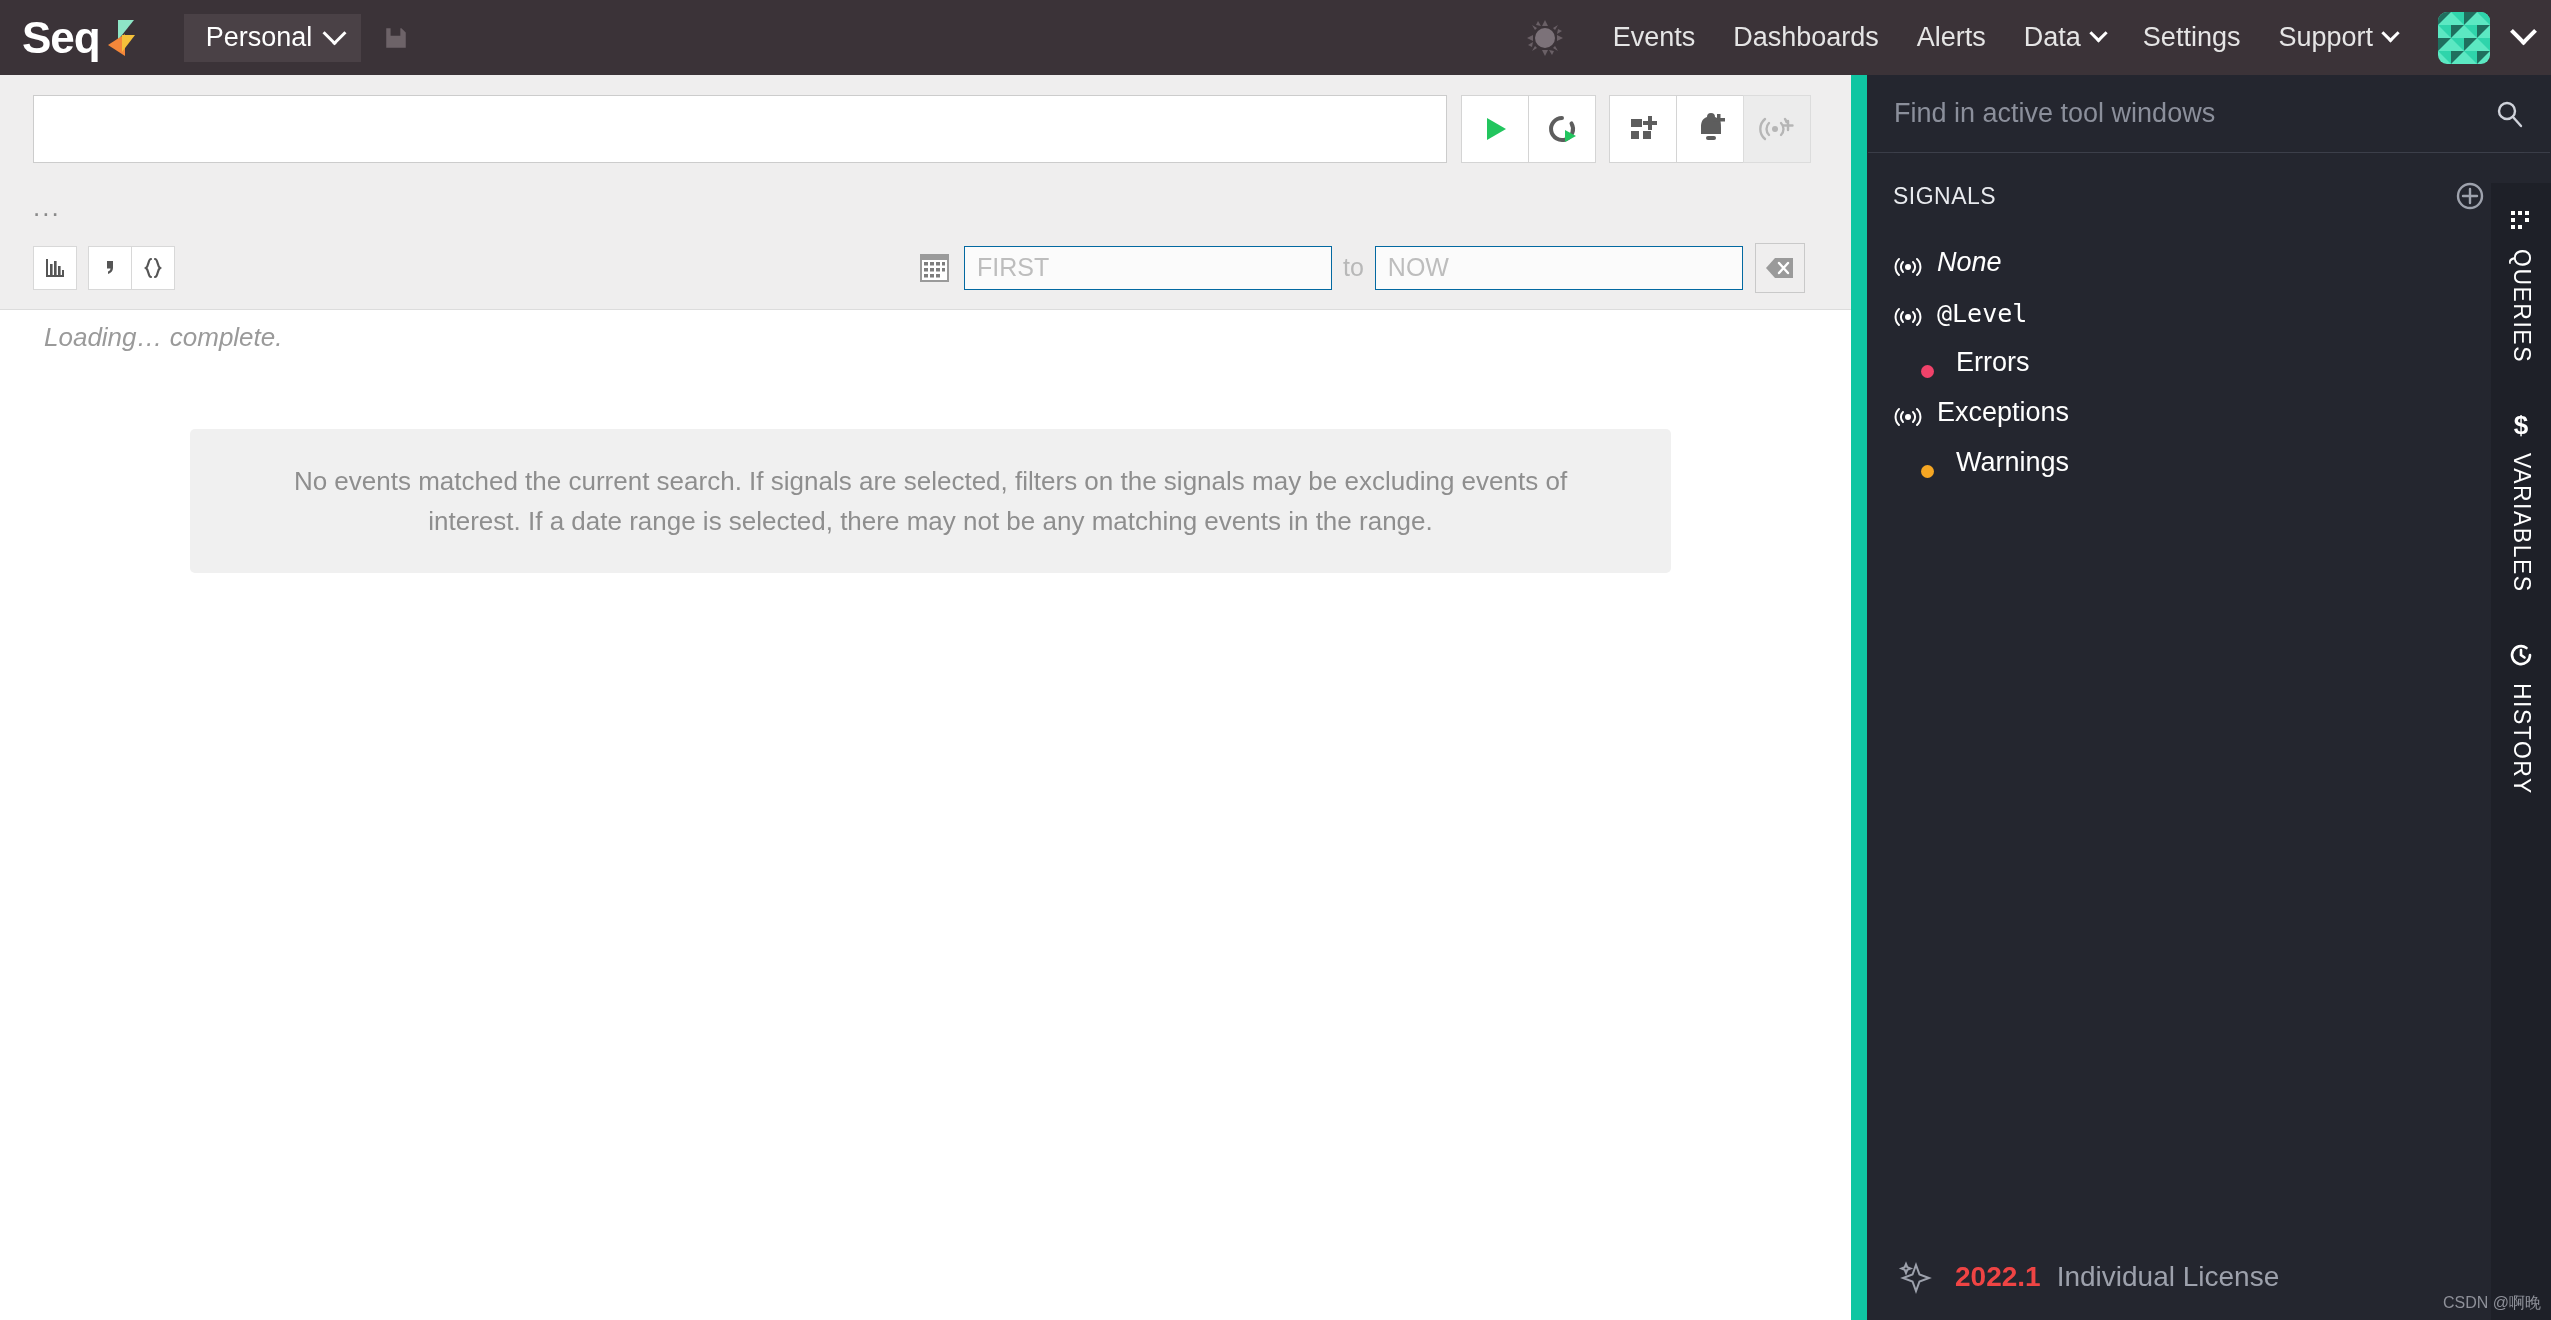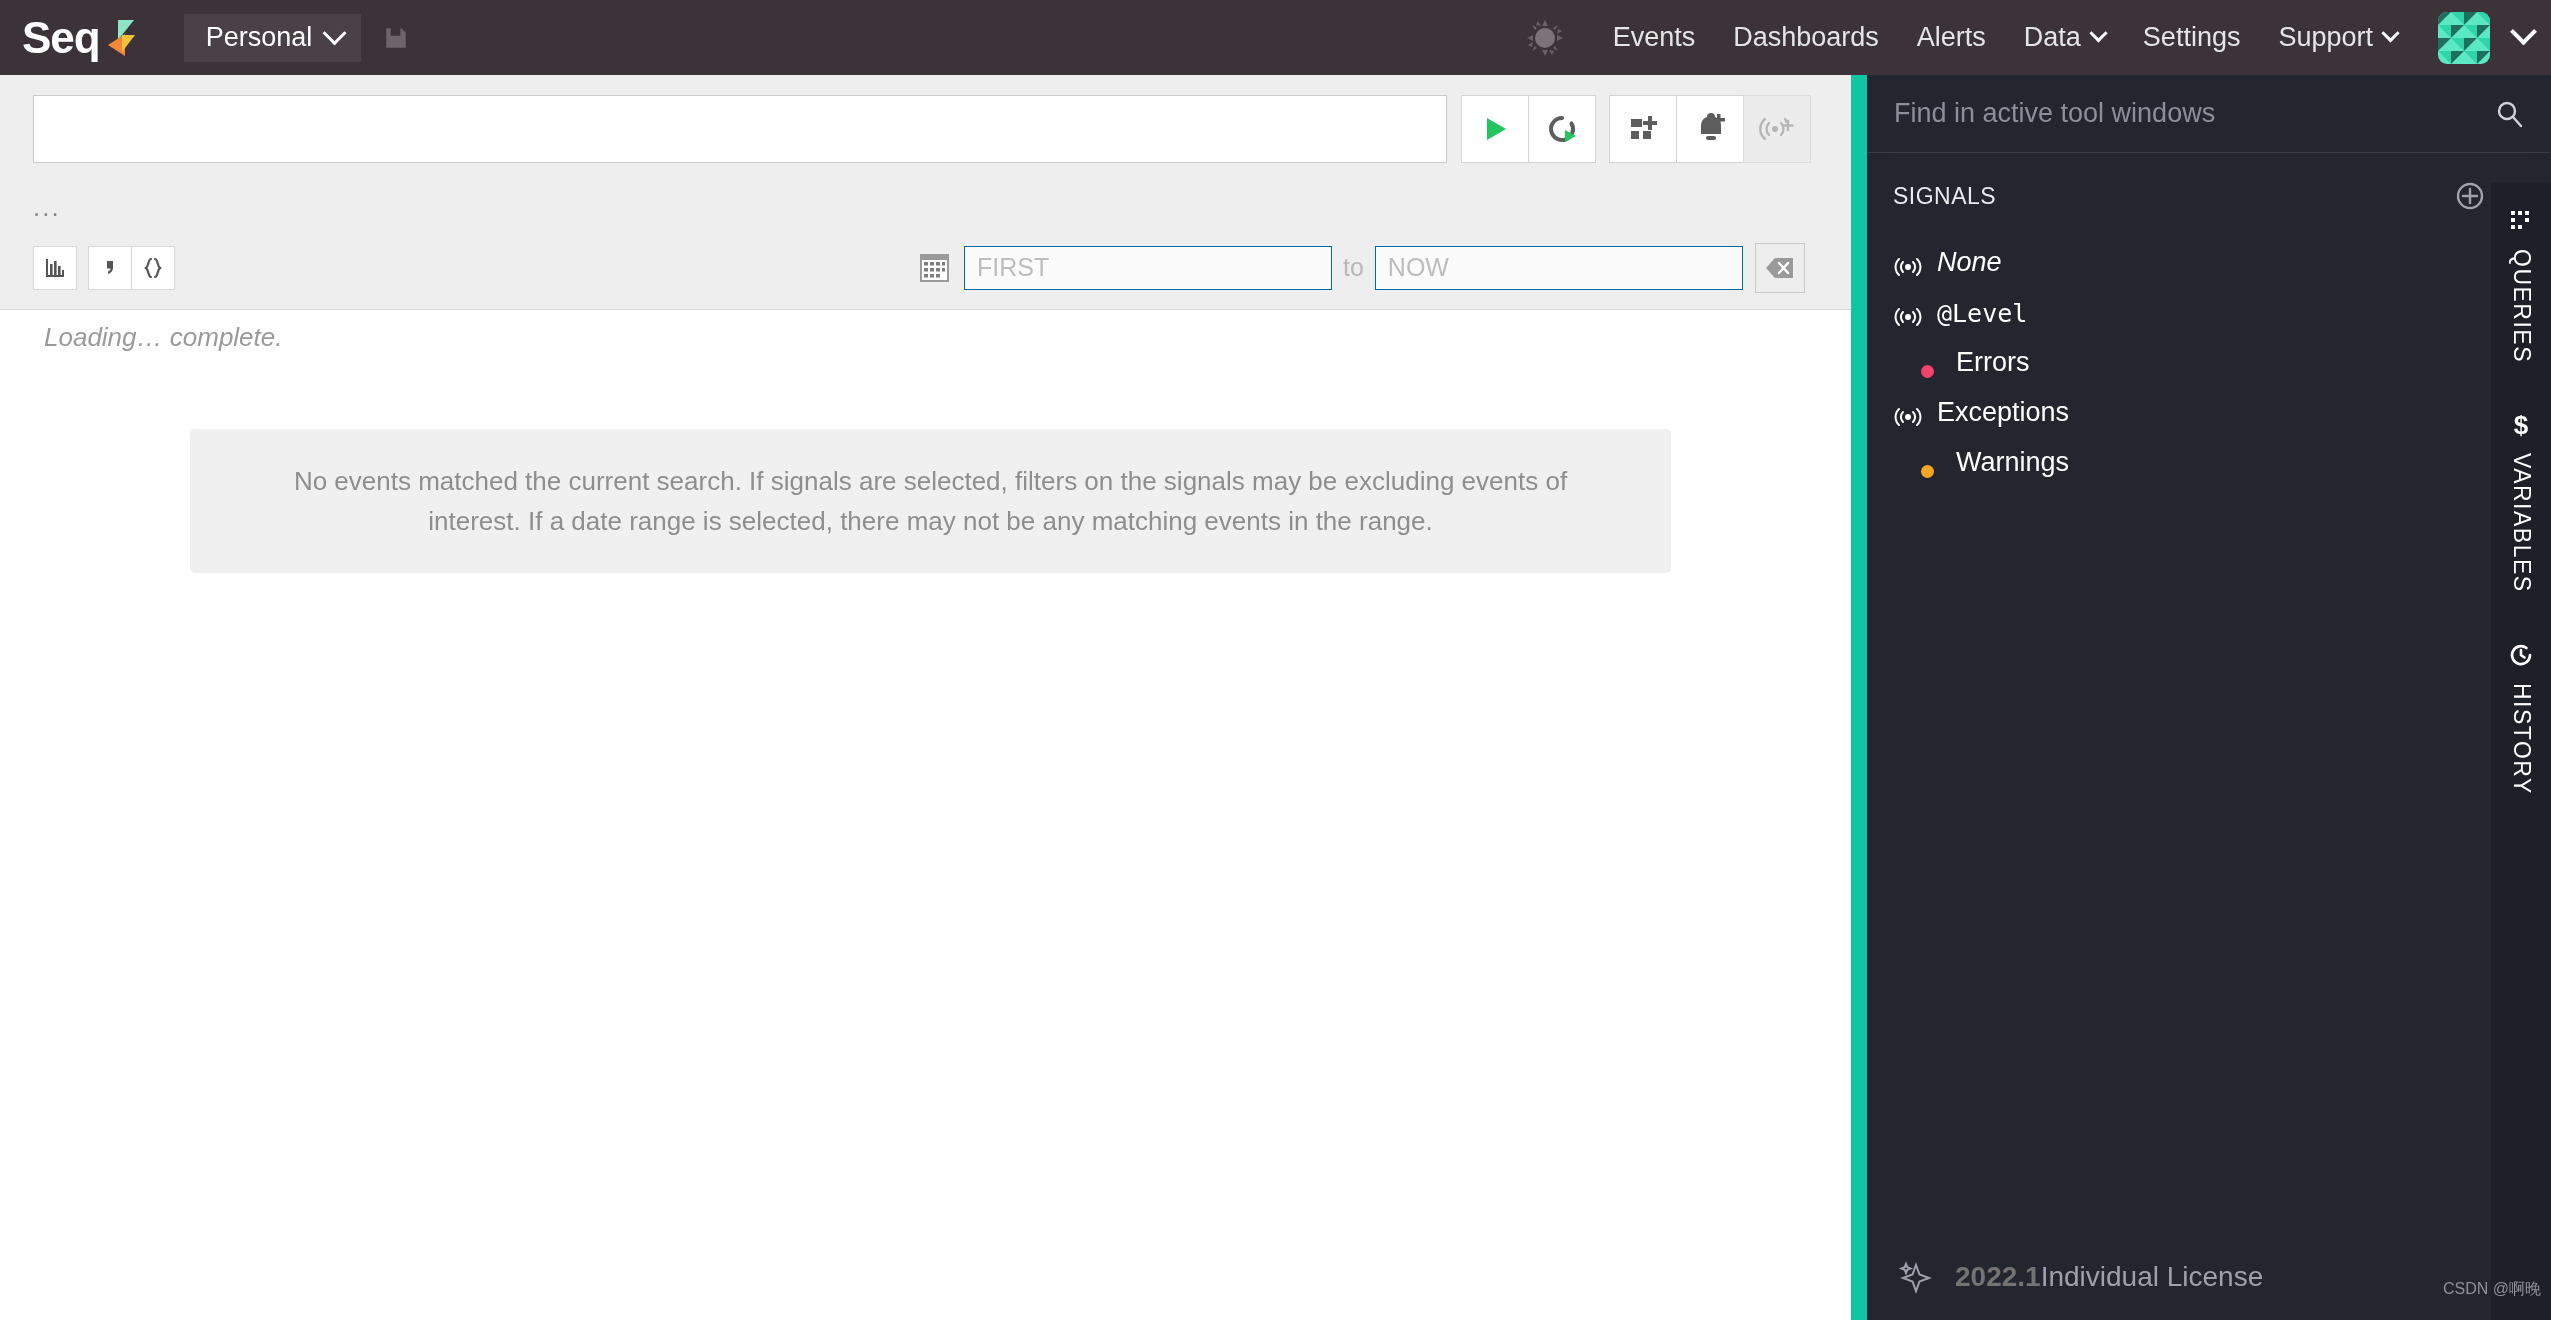--- a/index.html
+++ b/index.html
@@ -183,24 +183,24 @@
   .rail-lbl {
     writing-mode: vertical-rl; color: #ffffff; font-size: 23px;
     letter-spacing: 1.5px; white-space: nowrap;
   }
 
   .footer {
     position: absolute; left: 1867px; bottom: 0; width: 624px; height: 86px;
     display: flex; align-items: center; padding-left: 30px;
   }
   .spark { width: 36px; height: 36px; margin-right: 22px; }
-  .ver { color: #737373; font-size: 28px; font-weight: bold; }
+  .ver { color: #ef4444; font-size: 28px; font-weight: bold; margin-right: 16px; }
   .lic { color: #9da1ac; font-size: 28px; }
   .watermark {
-    position: absolute; right: 10px; bottom: 20px; color: #8e9099; font-size: 16px;
+    position: absolute; right: 10px; bottom: 6px; color: #8e9099; font-size: 16px;
   }
 </style>
 </head>
 <body>
 
 <div class="app">
 
   <div class="topnav">
     <div class="brand">
       <div class="brand-text">Seq</div>

